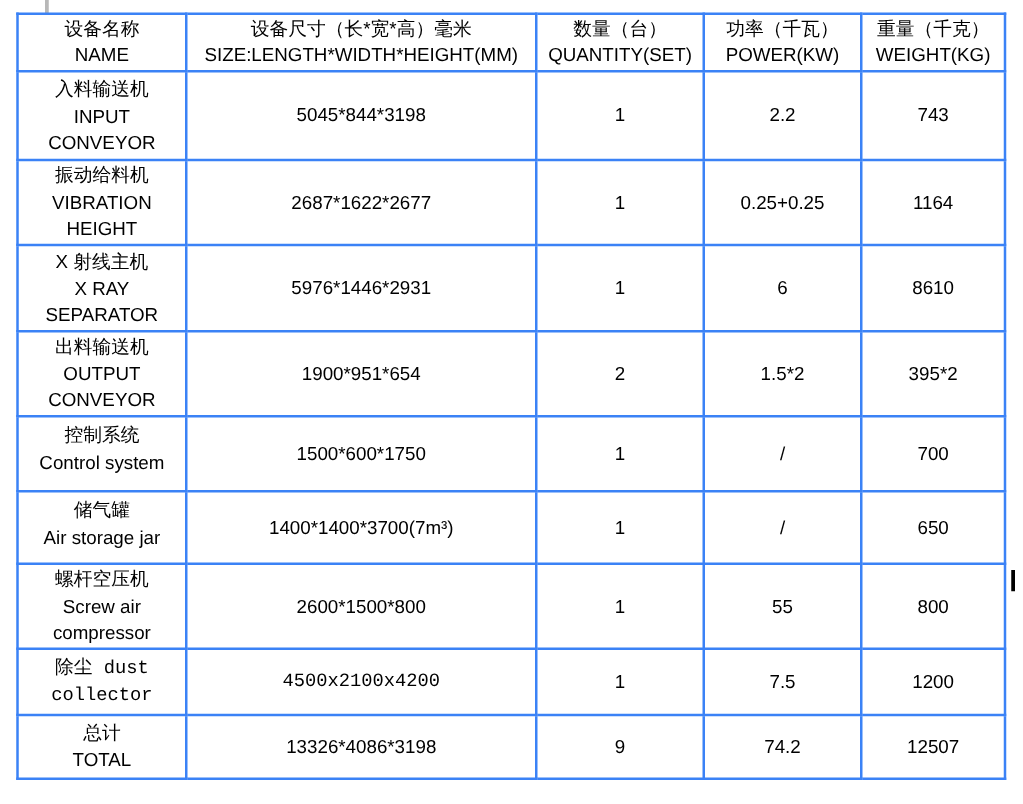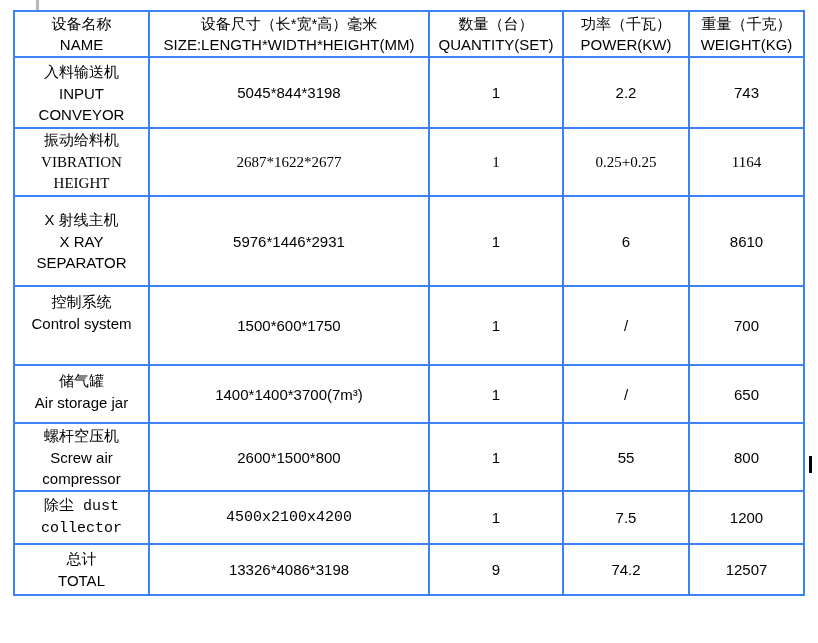--- a/index.html
+++ b/index.html
@@ -28,24 +28,24 @@
     text-align: center;
     vertical-align: middle;
     font-weight: normal;
     font-size: 15px;
     line-height: 21px;
     padding: 1px 3px;
     overflow: hidden;
   }
   .spec-table thead tr { height: 44px; }
   tr.r1 { height: 71px; border-radius: 14px; }
-  tr.r2 { height: 63px; font-family: Liberation Serif, serif; }
-  tr.r3 { height: 90px; }
+  tr.r2 { height: 63px; }
+  tr.r3 { height: 69px; }
   tr.r4 { height: 65px; }
-  tr.r5 { height: 79px; margin-top: 12px; }
+  tr.r5 { height: 60px; margin-top: 12px; }
   tr.r6 { height: 58px; }
   tr.r7 { height: 67px; }
   tr.r8 { height: 53px; }
   tr.r9 { height: 51px; }
   .name-cell .cn { margin-bottom: 1px; }
   .name-cell .en { white-space: pre-line; }
   td.vtop { vertical-align: top; padding-top: 4px; }
   .mono {
     font-family: "Liberation Mono", "DejaVu Sans Mono", monospace;
     font-size: 13px;
@@ -133,20 +133,31 @@
       <td class="name-cell">
         <div class="cn">X 射线主机</div>
         <div class="en">X RAY
 SEPARATOR</div>
       </td>
       <td>5976*1446*2931</td>
       <td>1</td>
       <td>6</td>
       <td>8610</td>
     </tr>
+    <tr class="r4">
+      <td class="name-cell">
+        <div class="cn">出料输送机</div>
+        <div class="en">OUTPUT
+CONVEYOR</div>
+      </td>
+      <td>1900*951*654</td>
+      <td>2</td>
+      <td>1.5*2</td>
+      <td>395*2</td>
+    </tr>
     <tr class="r5">
       <td class="name-cell vtop">
         <div class="cn">控制系统</div>
         <div class="en">Control system</div>
       </td>
       <td>1500*600*1750</td>
       <td>1</td>
       <td>/</td>
       <td>700</td>
     </tr>

